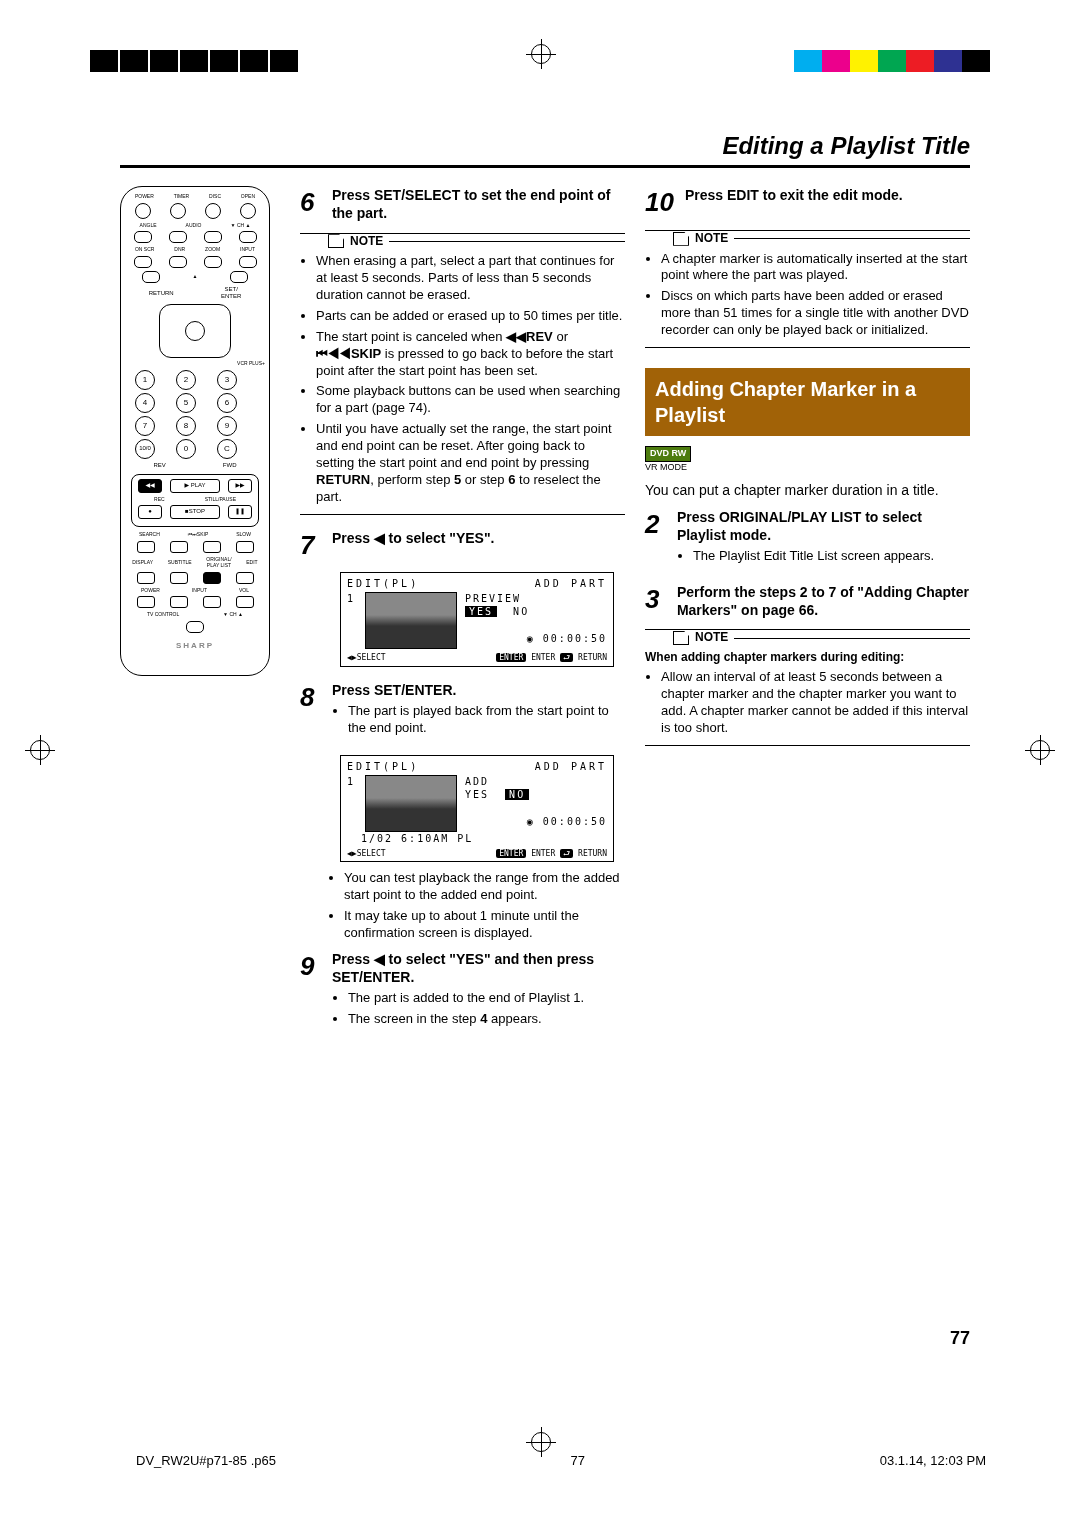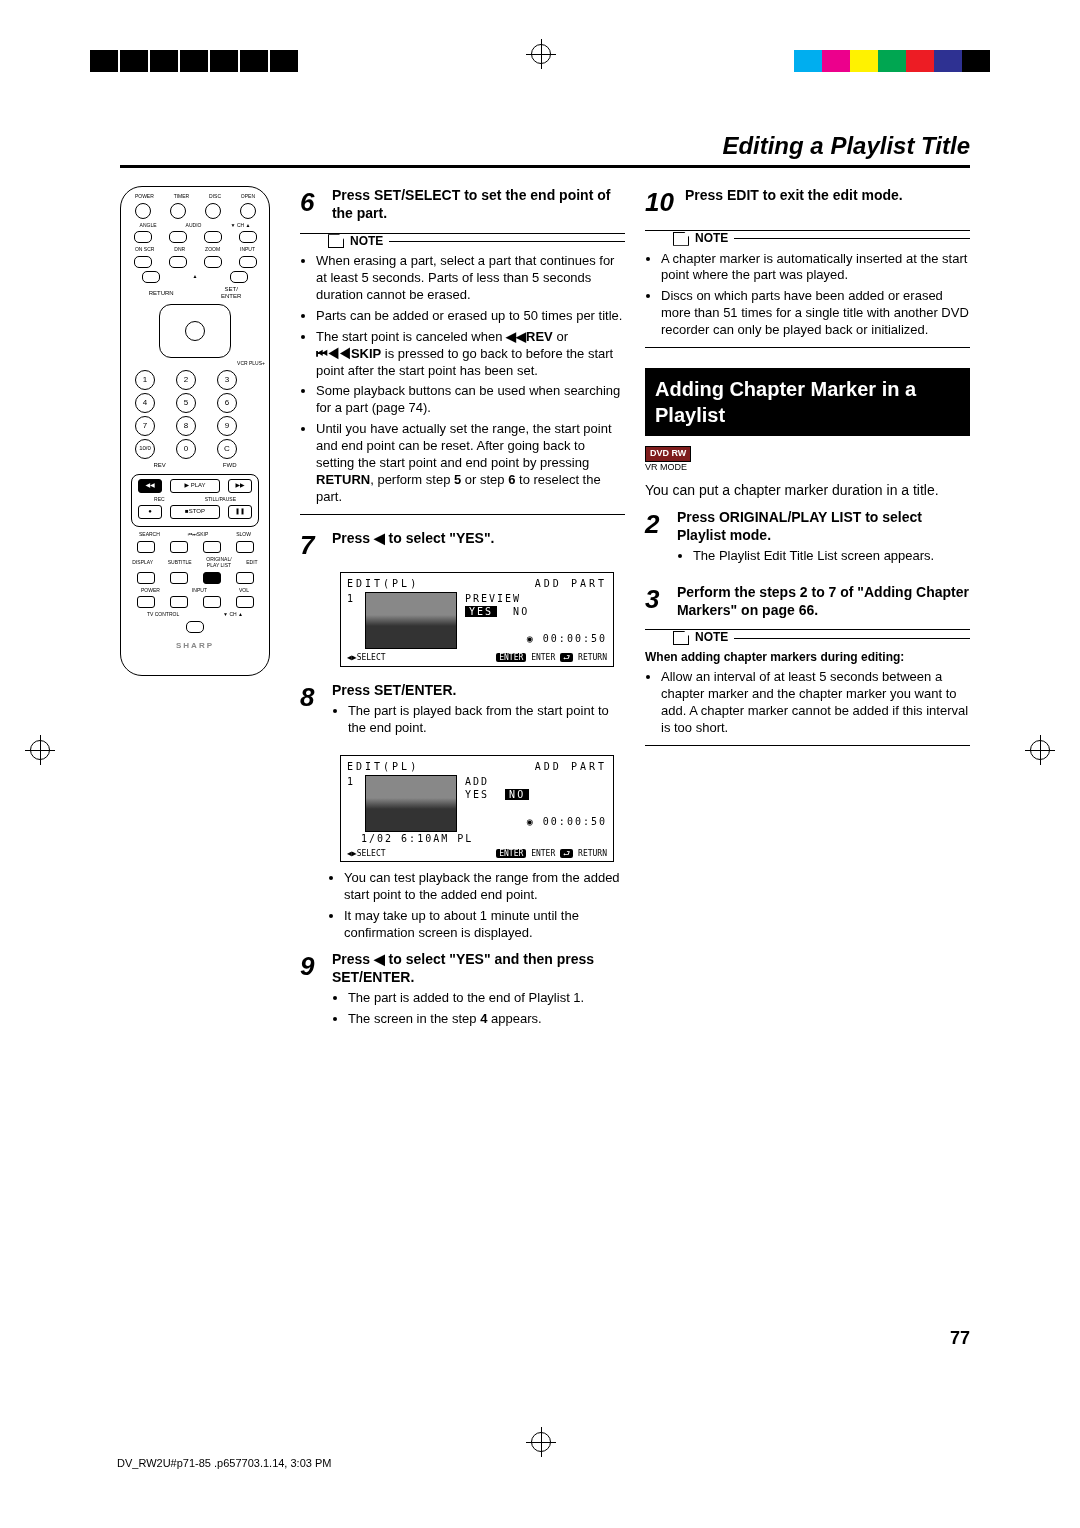--- a/index.html
+++ b/index.html
@@ -166,40 +166,40 @@
   .screen .thumb{
     width:90px;height:55px;background:linear-gradient(#888 40%,#333 60%);border:1px solid #000;
   }
   .screen .info{flex:1;letter-spacing:2px;}
   .screen .yes{background:#000;color:#fff;padding:0 4px;}
   .screen .time{text-align:right;margin-top:14px;}
   .screen .sfoot{display:flex;justify-content:space-between;font-size:8px;margin-top:4px;align-items:center;}
   .screen .sfoot .tag{background:#000;color:#fff;padding:0 3px;border-radius:2px;}
 
   .boxhead{
-    background:#000000;color:#fff;font-size:20px;font-weight:bold;padding:8px 10px;margin-top:20px;margin-bottom:6px;
+    background:#a16207;color:#fff;font-size:20px;font-weight:bold;padding:8px 10px;margin-top:20px;margin-bottom:6px;
   }
   .dvdrw{
-    display:inline-block;border:1px solid #000;background:#7f1d1d;color:#fff;font-size:9px;font-weight:bold;padding:1px 4px;
+    display:inline-block;border:1px solid #000;background:#4d7c0f;color:#fff;font-size:9px;font-weight:bold;padding:1px 4px;
   }
   .vrmode{font-size:9px;}
 
   .subnote-title{font-size:12px;font-weight:bold;margin-top:4px;}
 
   .pagenum{
     position:absolute;
     bottom:10px;right:0;
     font-size:18px;font-weight:bold;
   }
   .footer{
     position:absolute;
     bottom:58px;
-    left:117px;width:850px;
-    font-size:11px;color:#000;
-    display:flex;justify-content:flex-start;
+    left:136px;width:850px;
+    font-size:13px;color:#000;
+    display:flex;justify-content:space-between;
   }
 </style>
 </head>
 <body>
 
 <div class="regmarks">
   <div class="reg-left">
       <div></div>
       <div></div>
       <div></div>
@@ -488,14 +488,14 @@
       <div class="note-close"></div>
     </div>
   </div>
 
   <div class="pagenum">77</div>
 </div>
 
 <div class="footer">
   <span>DV_RW2U#p71-85 .p65</span>
   <span>77</span>
-  <span>03.1.14, 3:03 PM</span>
+  <span>03.1.14, 12:03 PM</span>
 </div>
 
 </body></html>

